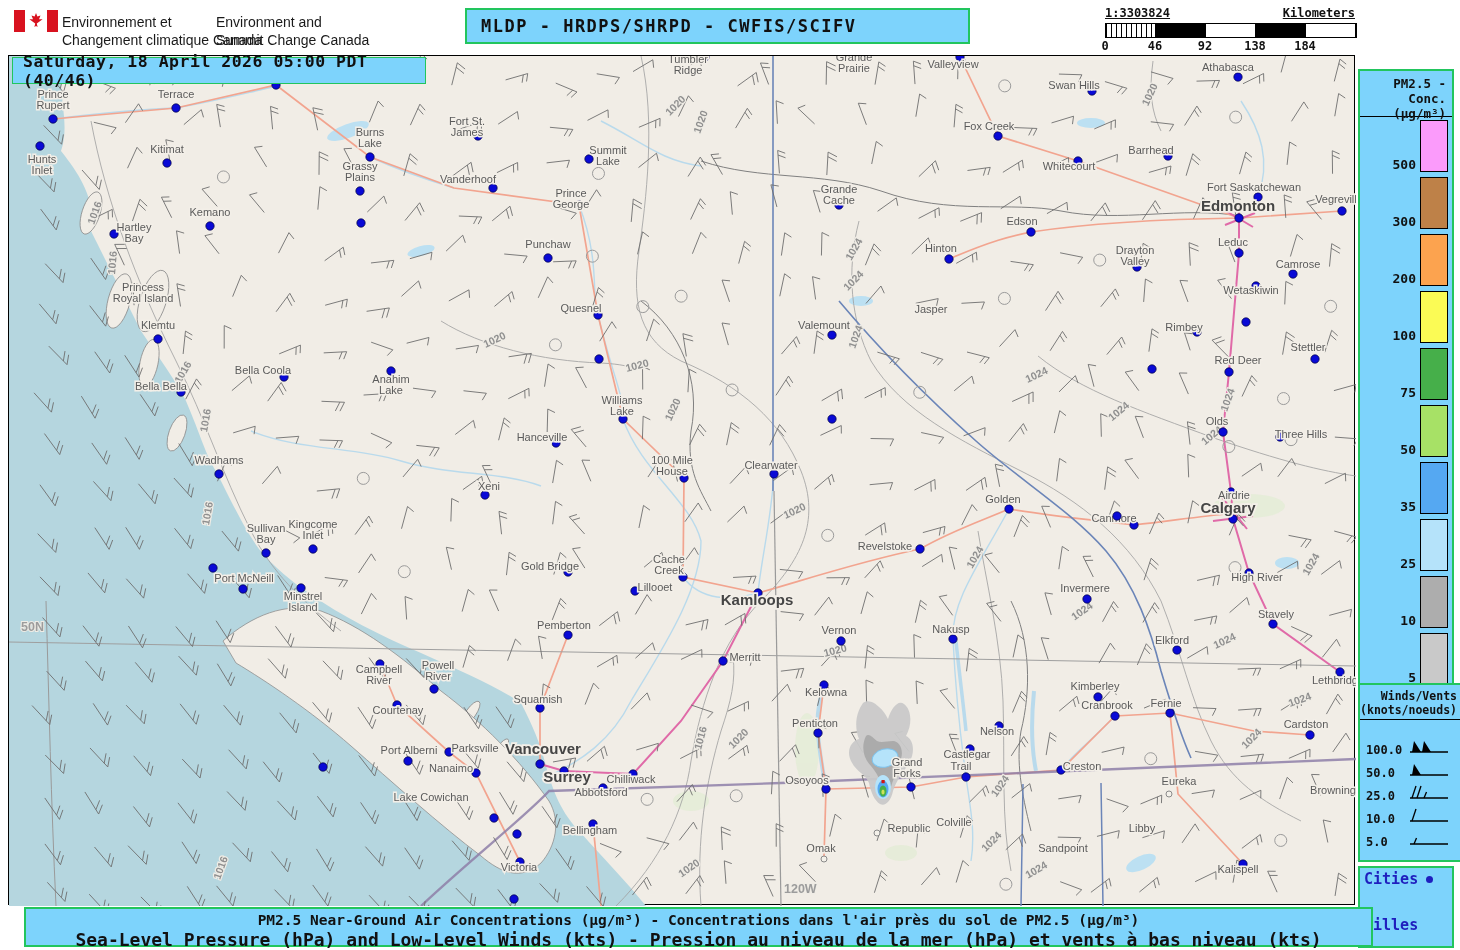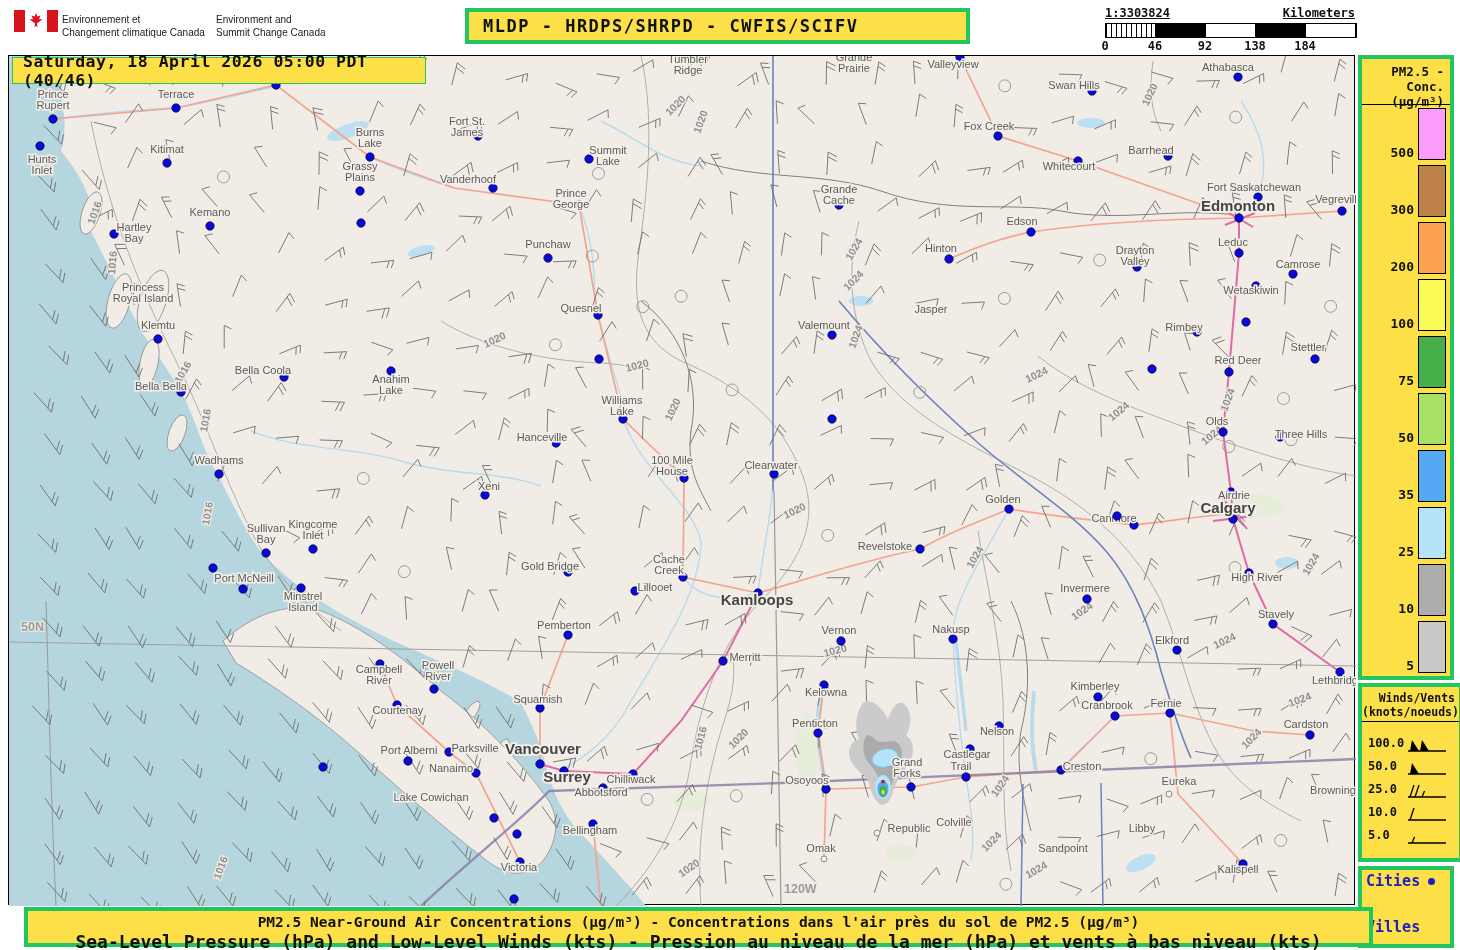--- a/index.html
+++ b/index.html
@@ -1,21 +1,21 @@
 <!DOCTYPE html>
 <html><head>
 <meta charset="utf-8">
 <style>
   html,body{margin:0;padding:0}
   body{width:1460px;height:950px;background:#fff;position:relative;overflow:hidden;
        font-family:"Liberation Sans",sans-serif;color:#111}
   .abs{position:absolute}
-  .blackbox{position:absolute;background:#fde047;border:4px solid #22c55e;box-sizing:border-box}
+  .blackbox{position:absolute;background:#7dd3fc;border:2px solid #22c55e;box-sizing:border-box}
   
-  #agency-fr,#agency-en{font-size:10px;line-height:1.25;color:#1a1a1a}
+  #agency-fr,#agency-en{font-size:14px;line-height:1.25;color:#1a1a1a}
   #title-box{left:465px;top:8px;width:505px;height:36px;display:flex;align-items:center;
      padding-left:14px;font:bold 17px "DejaVu Sans Mono",monospace;letter-spacing:1.5px}
   
   #scale{left:1105px;top:6px;width:255px;height:48px}
   #scale .lblrow{position:absolute;left:0;top:0;width:250px;display:flex;justify-content:space-between;
      font:bold 12px "DejaVu Sans Mono",monospace}
   #scale .lblrow span{text-decoration:underline}
   #scale-bar{position:absolute;left:0;top:17px;width:250px;height:13px;border:1px solid #000;display:flex}
   #scale-bar .seg{width:50px;height:100%;box-sizing:border-box}
   .seg.hatch{background:repeating-linear-gradient(90deg,#000 0 1px,#fff 1px 5px);border-right:1px solid #000}
@@ -23,30 +23,30 @@
   .seg.w{background:#fff;border-right:1px solid #000}
   #scale-ticks{position:absolute;left:0;top:33px;width:255px;height:14px;
      font:bold 12px "DejaVu Sans Mono",monospace}
   #scale-ticks span{position:absolute;transform:translateX(-50%)}
   
   #date-box{left:12px;top:57px;width:414px;height:27px;border-width:1.5px;z-index:6;display:flex;
      align-items:center;padding-left:10px;font:bold 16.5px "DejaVu Sans Mono",monospace;letter-spacing:.5px}
   
   #map-frame{left:8px;top:55px;width:1347px;height:850px;border:1.5px solid #000;background:#F1EDE6;z-index:1}
   
-  #pm-legend{left:1358px;top:55px;width:96px;height:625px}
+  #pm-legend{left:1358px;top:69px;width:96px;height:625px}
   #pm-legend .hdr{padding:5px 6px 2px 0;text-align:right;font:bold 12.5px "DejaVu Sans Mono",monospace;
      border-bottom:1.5px solid #000;height:38px;box-sizing:content-box}
   .pm-row{position:relative;height:57px}
   .pm-row .val{position:absolute;right:36px;bottom:2px;font:bold 13px "DejaVu Sans Mono",monospace}
   .pm-row .sw{position:absolute;right:4px;top:3px;width:28px;height:52px;border:1.5px solid #000;box-sizing:border-box}
   #wind-legend{left:1358px;top:683px;width:105px;height:179px}
   #wind-legend .hdr{padding:4px 4px 2px 0;text-align:right;font:bold 11.5px "DejaVu Sans Mono",monospace;
      border-bottom:1.5px solid #000}
-  .wind-row{display:flex;align-items:flex-start;height:23px;padding:0 11px 0 6px}
+  .wind-row{display:flex;align-items:flex-end;height:23px;padding:0 11px 0 6px}
   .wind-row .spd{flex:1;font:bold 12px "DejaVu Sans Mono",monospace}
   #marker-legend{left:1358px;top:866px;width:96px;height:82px;padding:3px 4px;box-sizing:border-box;
      font:bold 15px "DejaVu Sans Mono",monospace;line-height:1.18}
   #marker-legend .cities{color:#1f1fbe}
   #marker-legend .hot{color:#c41414}
   .dot-ic{display:inline-block;width:7px;height:7px;border-radius:50%;vertical-align:middle;margin-left:8px}
   .sq-ic{display:inline-block;width:7px;height:7px;vertical-align:middle;margin-left:4px}
   
   #caption{left:24px;top:907px;width:1349px;height:40px;text-align:center;
      font:bold 14.5px "DejaVu Sans Mono",monospace;padding-top:3px}

